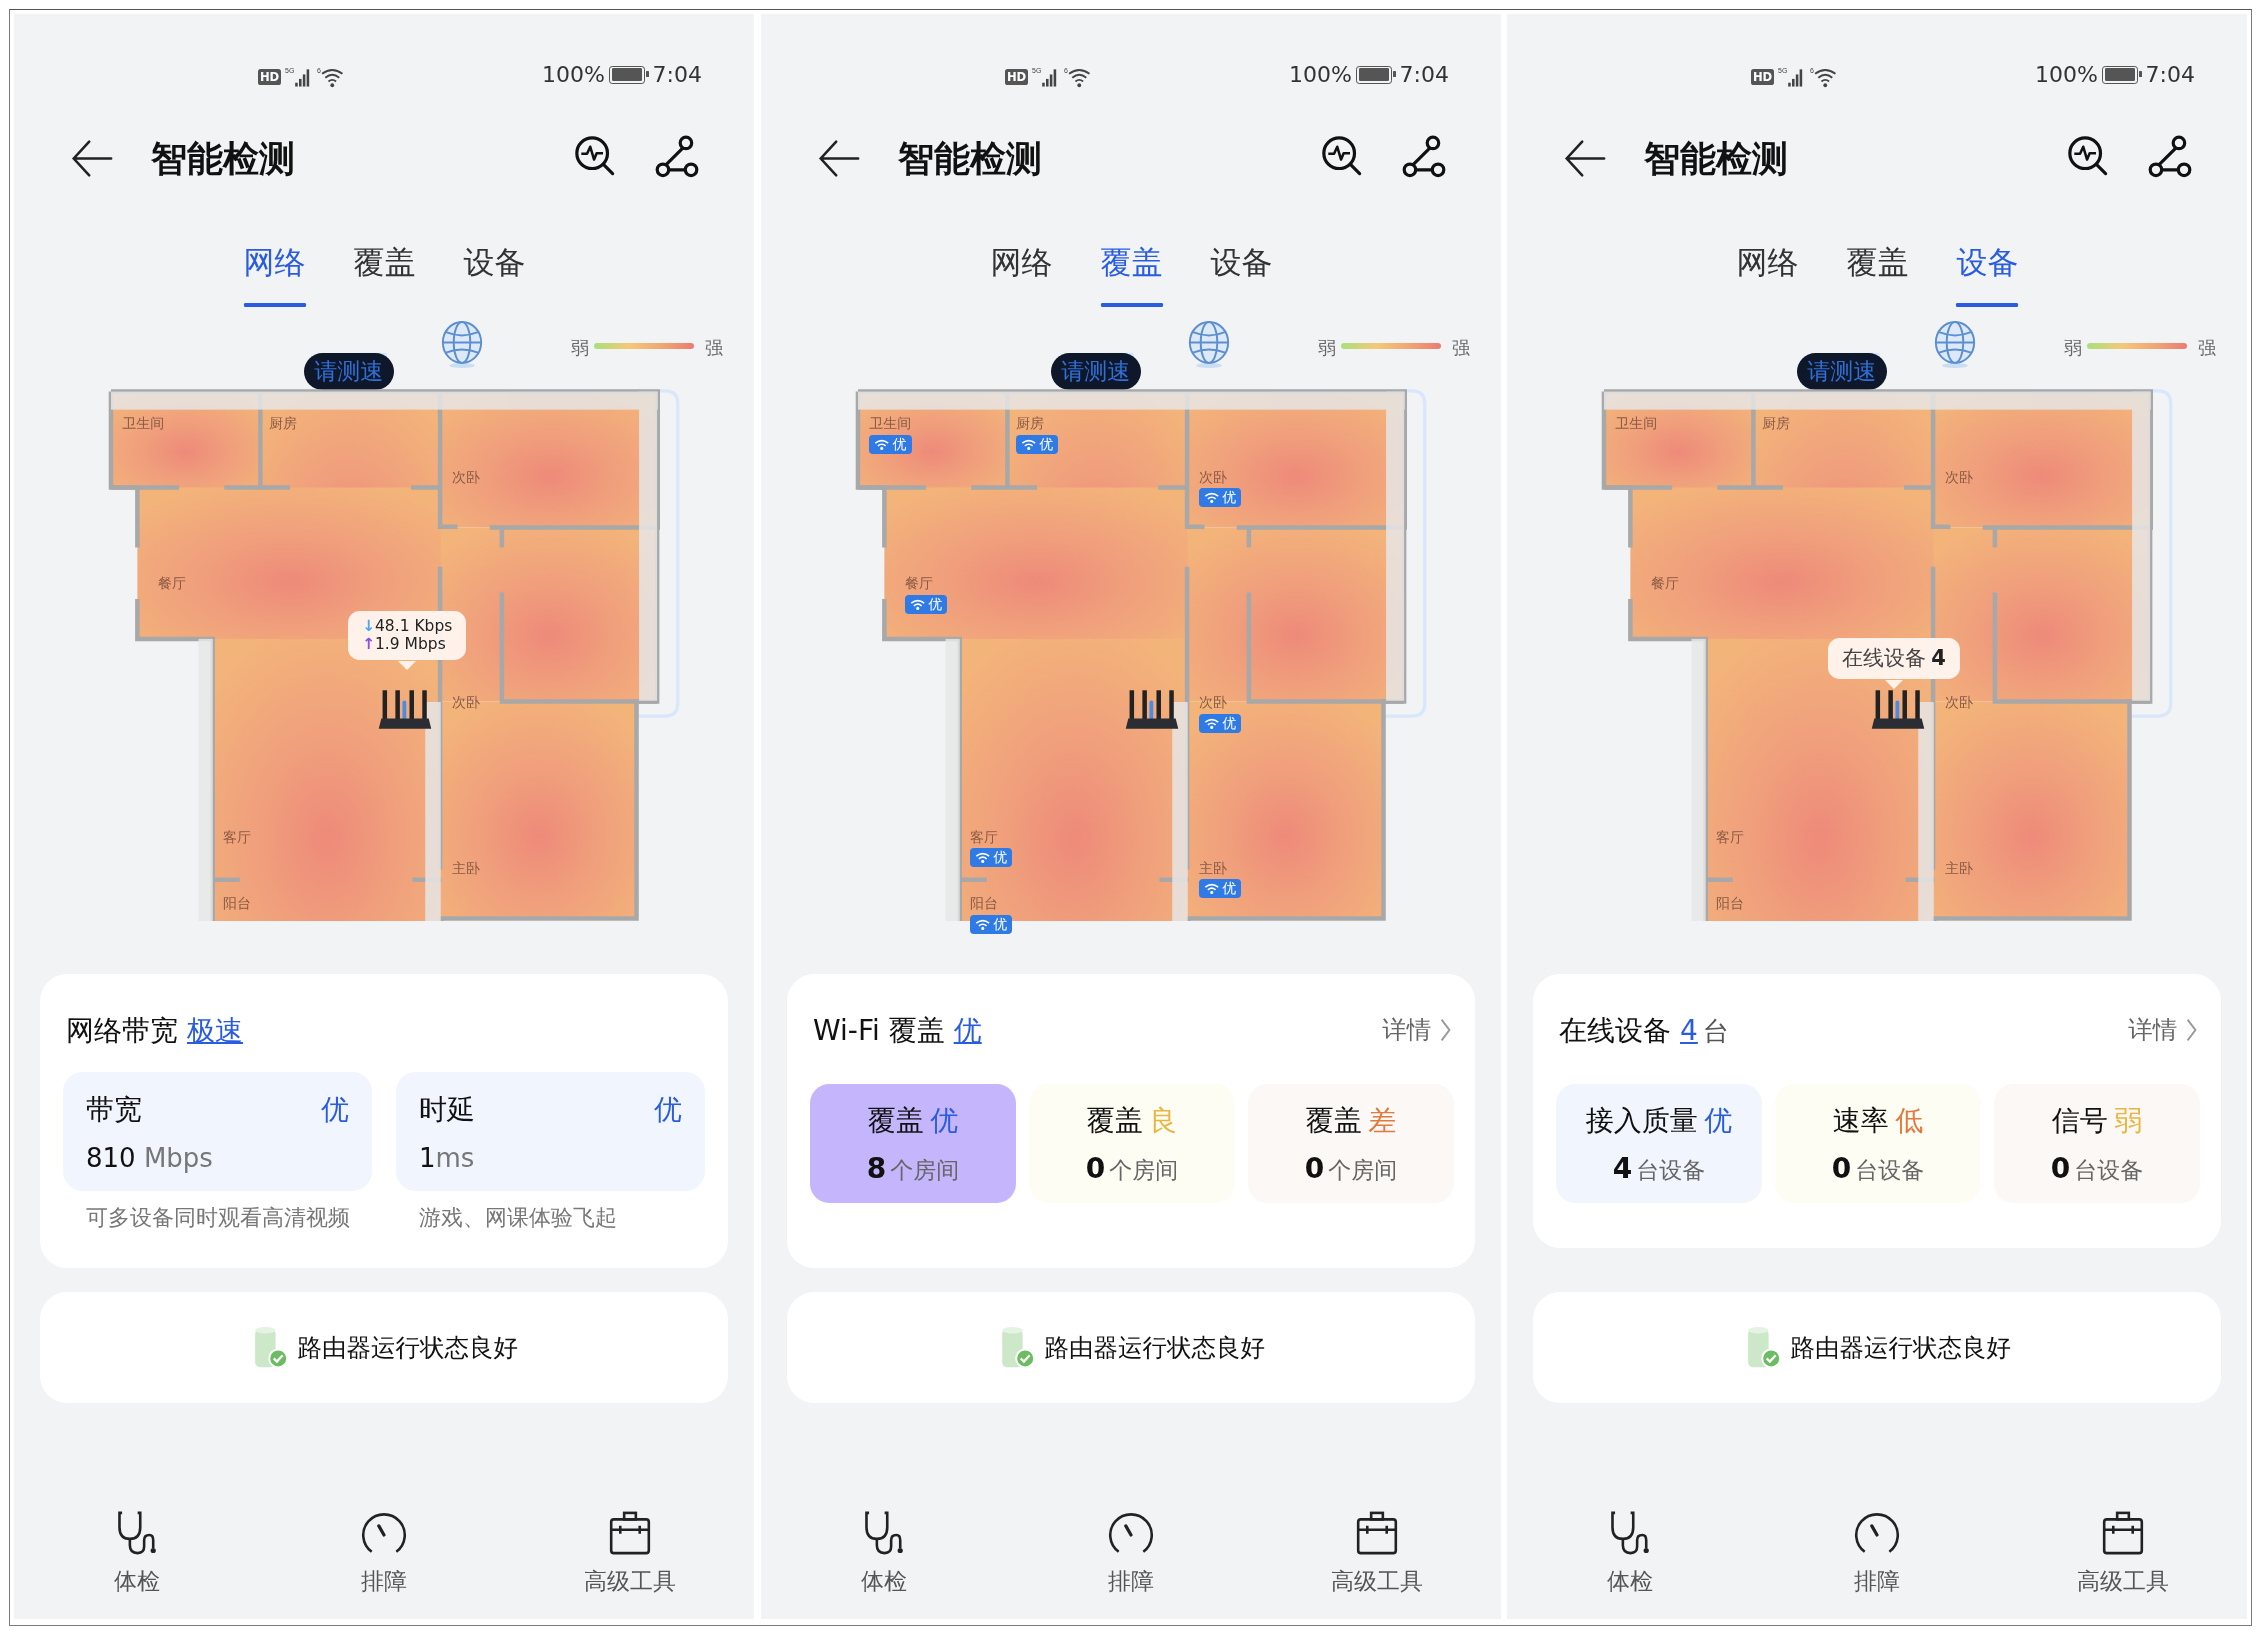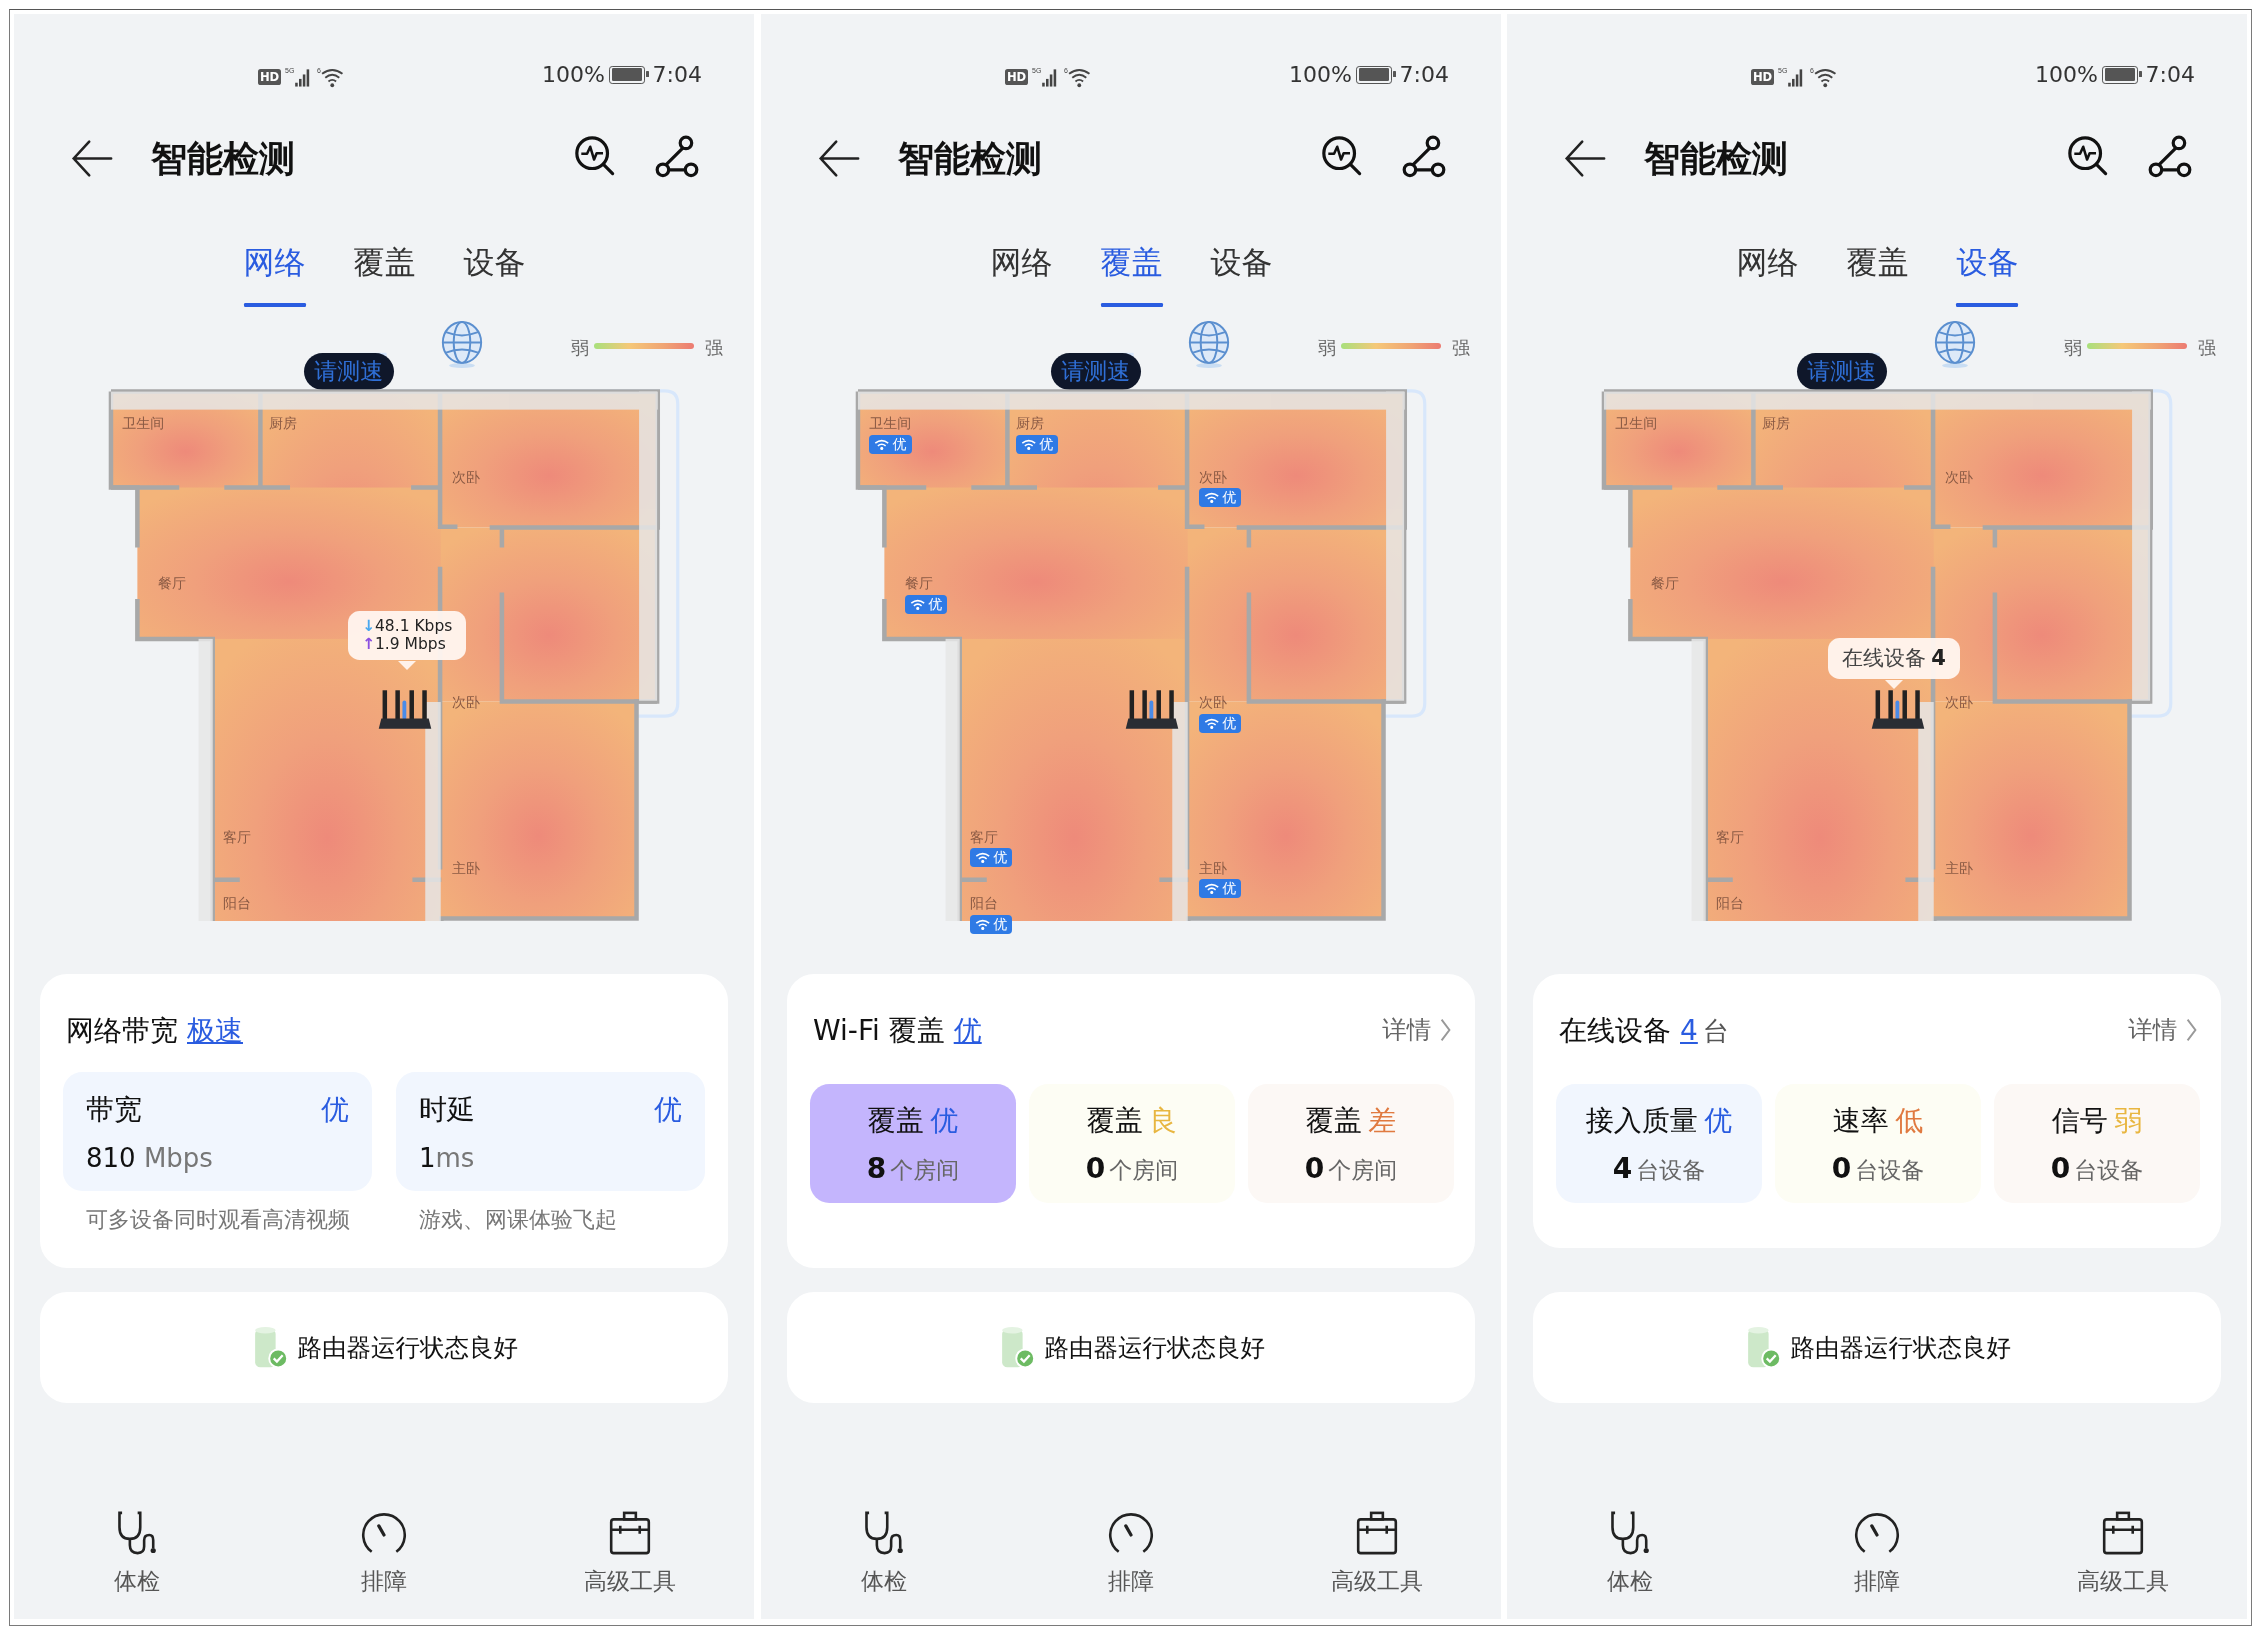--- a/index.html
+++ b/index.html
@@ -43,21 +43,21 @@
   .card { position: absolute; left: 26px; width: 688px; background: #fff; border-radius: 27px; }
   .card-title { position: absolute; left: 26px; top: 37px; font-size: 28px; color: #111; line-height: 39px; }
   .card-title .hl { color: #2a5ce0; margin-left: 9px; text-decoration: underline; }
   .card-title .unit { color: #555; font-size: 26px; margin-left: 5.2px; }
   .detail { position: absolute; right: 23px; top: 39px; font-size: 24.5px; color: #666; display: flex; align-items: center; gap: 7.7px; }
   .metric { position: absolute; top: 98px; width: 309px; height: 119px; border-radius: 19.3px; background: #f1f6fe; }
   .metric .mname { position: absolute; left: 23px; top: 19.3px; font-size: 28px; color: #111; }
   .metric .mgrade { position: absolute; right: 23px; top: 19.3px; font-size: 28px; color: #2a5ce0; }
   .metric .mval { position: absolute; left: 23px; top: 71px; font-size: 26px; color: #111; }
   .metric .mval .u { color: #777; }
-  .mdesc { position: absolute; top: 229px; font-size: 22px; color: #777; line-height: 33px; width: 277px; }
+  .mdesc { position: absolute; top: 229px; font-size: 22px; color: #777; line-height: 33px; width: 277px; font-family: Liberation Mono, monospace; }
   .tri { position: absolute; top: 110px; width: 206px; height: 119px; border-radius: 19.3px; text-align: center; }
   .tri .tname { position: absolute; left: 0; right: 0; top: 18px; font-size: 28px; color: #111; }
   .tri .tcount { position: absolute; left: 0; right: 0; top: 68px; font-size: 23px; color: #666; }
   .tri .tcount b { font-size: 28px; color: #111; margin-right: 3.9px; }
   .status-card { position: absolute; left: 26px; top: 1278px; width: 688px; height: 111px; background: #fff; border-radius: 27px;
                  display: flex; align-items: center; justify-content: center; gap: 6.4px; font-size: 24.5px; color: #111; }
   
   .nav-item { position: absolute; top: 1495px; width: 142px; text-align: center; }
   .nav-item svg { width: 48px; height: 48px; display: block; margin: 0 auto; }
   .nav-item .nl { font-size: 23px; color: #555; margin-top: 9px; }

